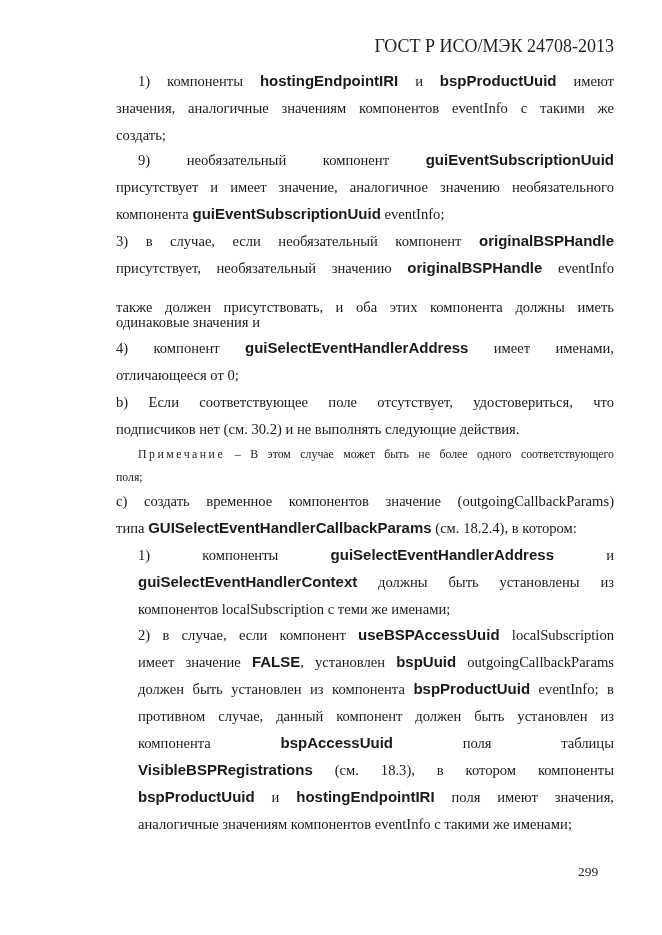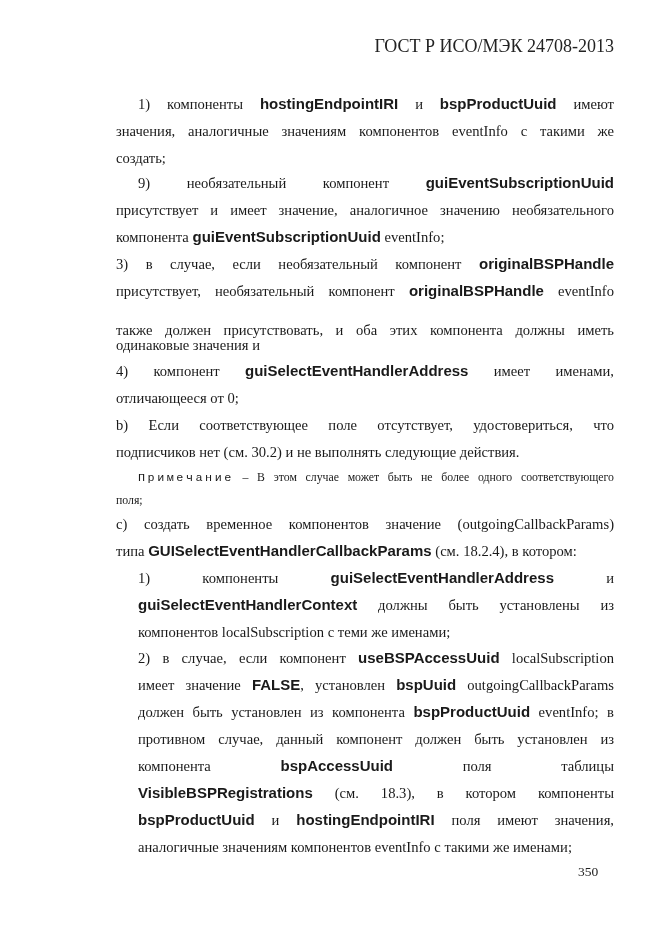--- a/index.html
+++ b/index.html
@@ -5,46 +5,46 @@
     html, body { margin: 0; padding: 0; }
     body {
       width: 662px; height: 935px; background: #ffffff; position: relative; overflow: hidden;
       font-family: "Liberation Serif", serif; color: #1a1a1a;
     }
     .header {
       position: absolute; top: 36px; right: 48px; font-size: 18px; color: #222;
     }
     .line {
       position: absolute; left: 116px; width: 498px; height: 22px; line-height: 22px;
-      font-size: 14.6px; white-space: nowrap; text-align: justify; text-align-last: justify; margin-top: 23px;
+      font-size: 14.6px; white-space: nowrap; text-align: justify; text-align-last: justify;
     }
     .line.last { text-align-last: left; }
     .line.in1 { left: 138px; width: 476px; }
     .line.in2 { left: 138px; width: 476px; }
     .b { font-family: "Liberation Sans", sans-serif; font-weight: bold; font-size: 15px; }
     .i { }
     .note { font-size: 11.8px; }
-    .sp { letter-spacing: 2.5px; font-family: Liberation Mono, monospace; }
+    .sp { letter-spacing: 2.5px; }
     .pageno { position: absolute; top: 864px; left: 578px; font-size: 13.5px; color: #222; }
   </style>
 </head>
 <body>
 
 <div class="header">ГОСТ Р ИСО/МЭК 24708-2013</div>
 
 <div class="line in1" style="top:70px"><span>1) компоненты</span> <span class="b">hostingEndpointIRI</span> <span>и</span> <span class="b">bspProductUuid</span> <span>имеют</span></div>
 <div class="line" style="top:97px"><span>значения, аналогичные значениям компонентов</span> <span class="i">eventInfo</span> <span>с такими же</span></div>
 <div class="line last" style="top:124px"><span>создать;</span></div>
 
 <div class="line in1" style="top:149px"><span>9) необязательный</span> <span>компонент</span> <span class="b">guiEventSubscriptionUuid</span></div>
 <div class="line" style="top:176px"><span>присутствует и имеет значение, аналогичное значению необязательного</span></div>
 <div class="line last" style="top:203px"><span>компонента</span> <span class="b">guiEventSubscriptionUuid</span> <span class="i">eventInfo</span><span>;</span></div>
 
 <div class="line" style="top:230px"><span>3) в случае, если необязательный компонент</span> <span class="b">originalBSPHandle</span></div>
-<div class="line" style="top:257px"><span>присутствует, необязательный компонент</span> <span class="b">originalBSPHandle</span> <span class="i">eventInfo</span></div>
+<div class="line" style="top:257px"><span>присутствует, необязательный значению</span> <span class="b">originalBSPHandle</span> <span class="i">eventInfo</span></div>
 <div class="line" style="top:296px"><span>также должен присутствовать, и оба этих компонента должны иметь</span></div>
 <div class="line last" style="top:311px"><span>одинаковые значения и</span></div>
 
 <div class="line" style="top:337px"><span>4) компонент</span> <span class="b">guiSelectEventHandlerAddress</span> <span>имеет</span> <span>именами,</span></div>
 <div class="line last" style="top:364px"><span>отличающееся от 0;</span></div>
 
 <div class="line" style="top:391px"><span>b) Если соответствующее поле отсутствует, удостовериться, что</span></div>
 <div class="line last" style="top:418px"><span>подписчиков нет (см. 30.2) и не выполнять следующие действия.</span></div>
 
 <div class="line in1 note" style="top:443px"><span class="sp">Примечание</span> <span>– В этом случае может быть не более одного соответствующего</span></div>
@@ -59,13 +59,13 @@
 
 <div class="line in2" style="top:624px"><span>2) в случае, если компонент</span> <span class="b">useBSPAccessUuid</span> <span class="i">localSubscription</span></div>
 <div class="line in2" style="top:651px"><span>имеет значение</span> <span class="b">FALSE</span><span>, установлен</span> <span class="b">bspUuid</span> <span class="i">outgoingCallbackParams</span></div>
 <div class="line in2" style="top:678px"><span>должен быть установлен из компонента</span> <span class="b">bspProductUuid</span> <span class="i">eventInfo</span><span>; в</span></div>
 <div class="line in2" style="top:705px"><span>противном случае, данный компонент должен быть установлен из</span></div>
 <div class="line in2" style="top:732px"><span>компонента</span> <span class="b">bspAccessUuid</span> <span>поля</span> <span>таблицы</span></div>
 <div class="line in2" style="top:759px"><span class="b">VisibleBSPRegistrations</span> <span>(см. 18.3), в котором компоненты</span></div>
 <div class="line in2" style="top:786px"><span class="b">bspProductUuid</span> <span>и</span> <span class="b">hostingEndpointIRI</span> <span>поля имеют значения,</span></div>
 <div class="line in2 last" style="top:813px"><span>аналогичные значениям компонентов</span> <span class="i">eventInfo</span> <span>с такими же именами;</span></div>
 
-<div class="pageno">350</div>
+<div class="pageno">299</div>
 
 </body></html>

